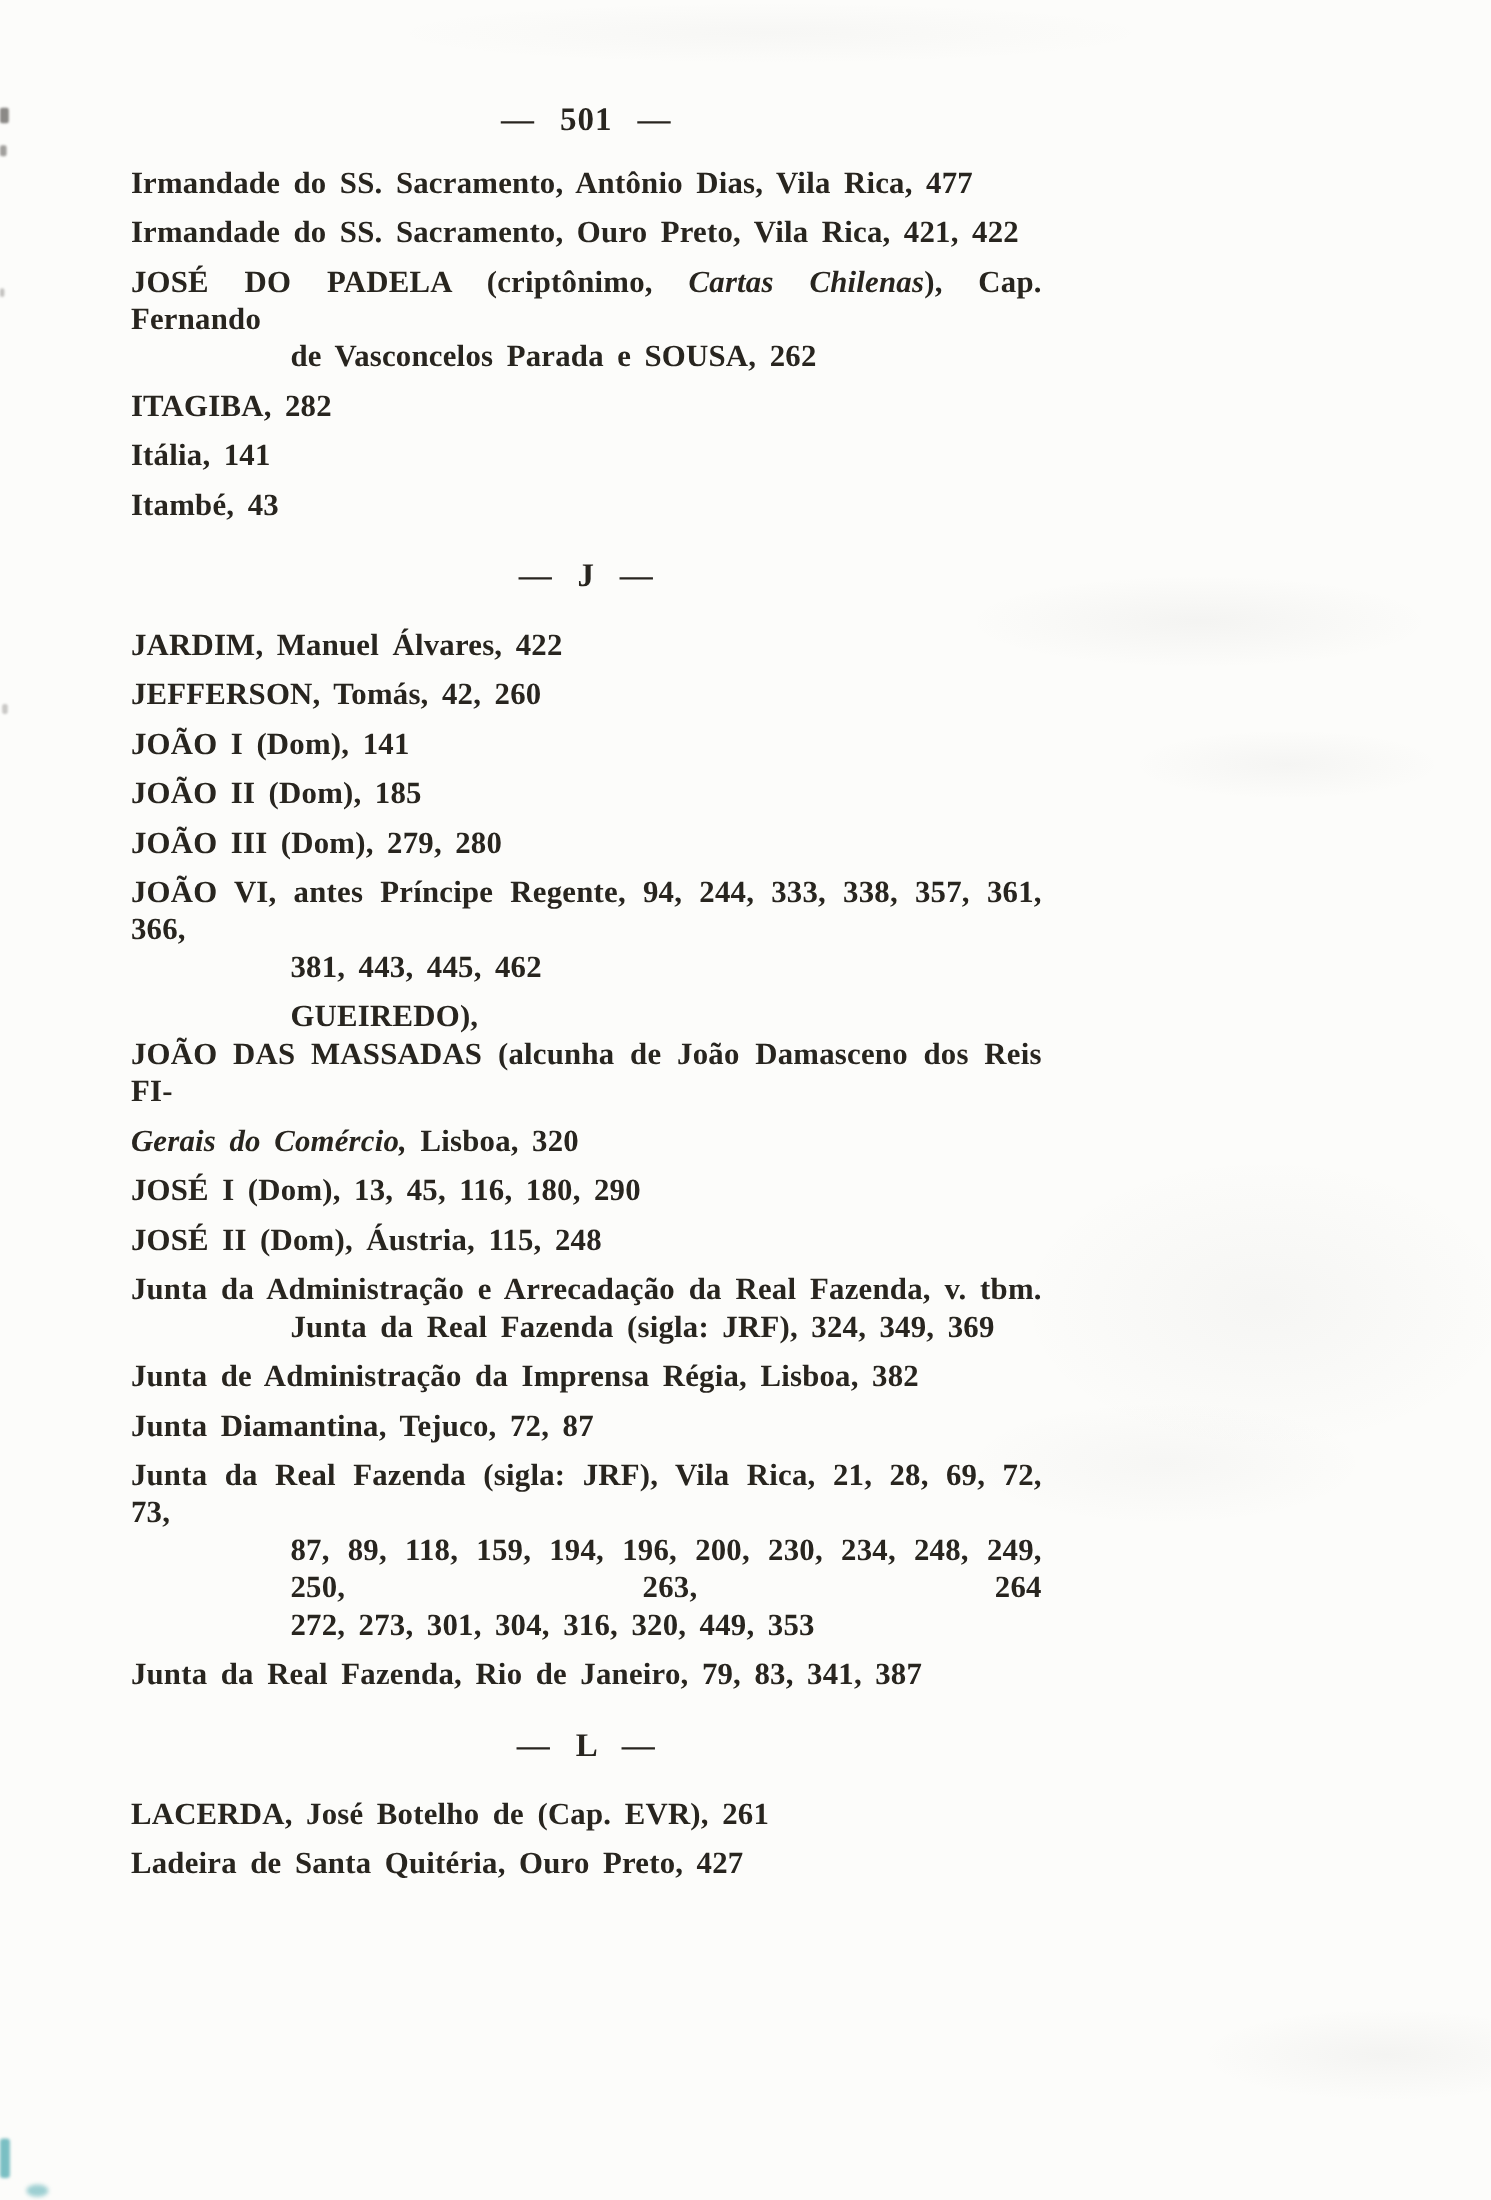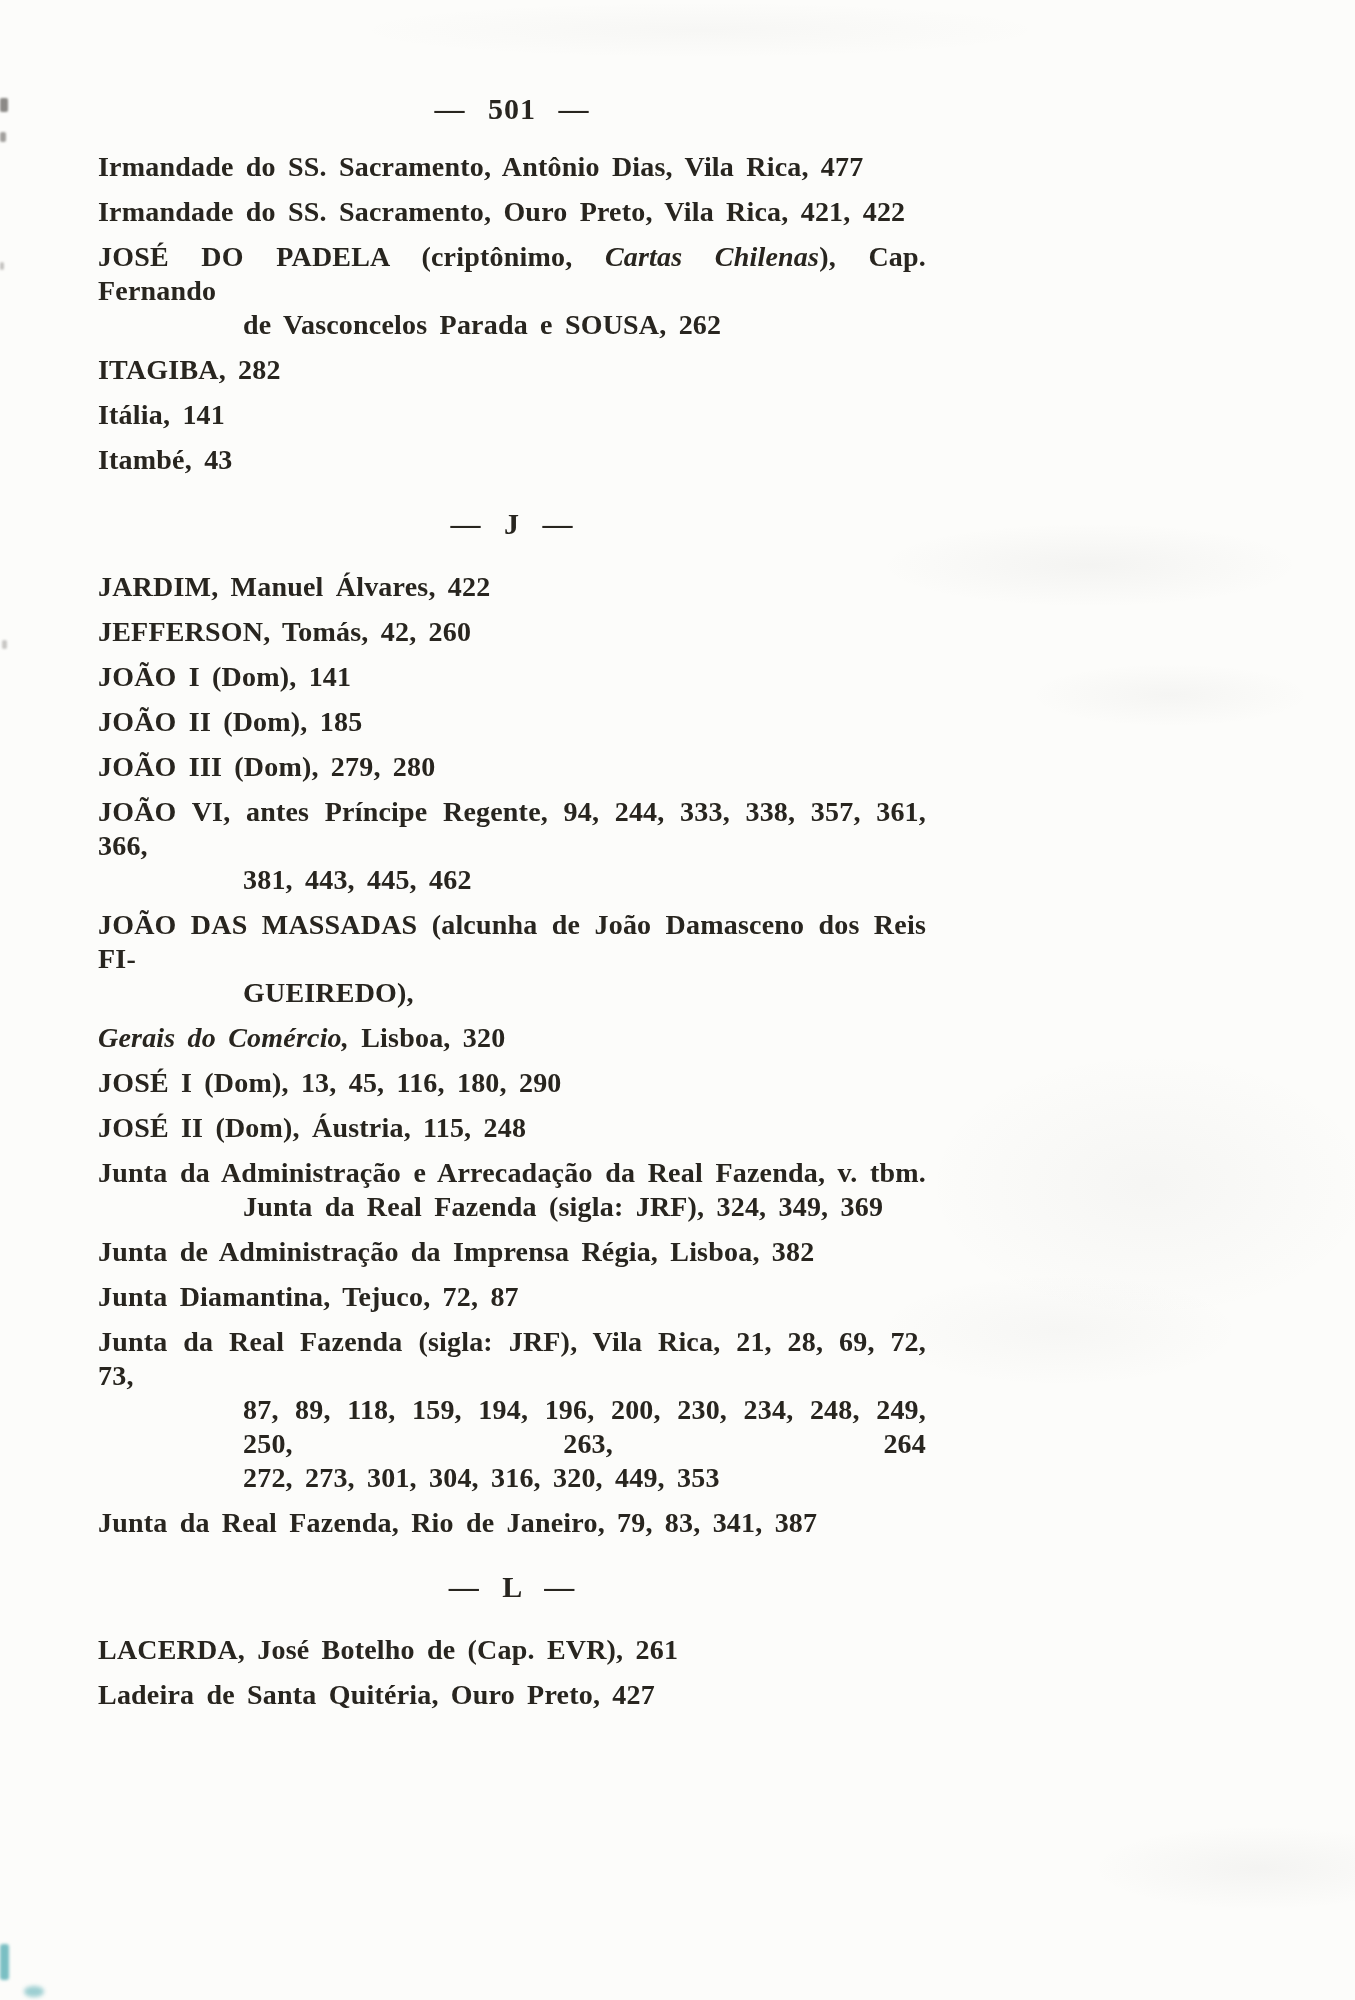--- a/index.html
+++ b/index.html
@@ -14,21 +14,21 @@
       radial-gradient(ellipse 320px 190px at 1150px 1185px, rgba(90,90,90,0.04), transparent 70%),
       radial-gradient(ellipse 260px 80px at 1060px 1330px, rgba(90,90,90,0.035), transparent 70%),
       radial-gradient(ellipse 240px 60px at 1260px 1868px, rgba(90,90,90,0.05), transparent 70%),
       radial-gradient(ellipse 500px 40px at 700px 30px, rgba(90,90,90,0.03), transparent 70%);
     font-family: "Liberation Serif", "DejaVu Serif", serif;
     font-weight: 700;
     color: #28251f;
   }
   .content {
     position: absolute;
-    left: 98px; top: 92px;
+    left: 119px; top: 92px;
     width: 828px;
     font-size: 28px;
     letter-spacing: 0.2px;
     word-spacing: 5px;
   }
   .page-number {
     text-align: center;
     font-size: 30px;
     line-height: 34px;
     margin-bottom: 24px;
@@ -117,22 +117,22 @@
         <div class="line"><span>JOÃO II (Dom), 185</span></div>
       </div>
       <div class="entry">
         <div class="line"><span>JOÃO III (Dom), 279, 280</span></div>
       </div>
       <div class="entry">
         <div class="line justify"><span>JOÃO VI, antes Príncipe Regente, 94, 244, 333, 338, 357, 361, 366,</span></div>
         <div class="line indent"><span>381, 443, 445, 462</span></div>
       </div>
       <div class="entry">
+        <div class="line indent"><span>GUEIREDO),</span></div>
         <div class="line justify"><span>JOÃO DAS MASSADAS (alcunha de João Damasceno dos Reis FI-</span></div>
-        <div class="line indent"><span>GUEIREDO),</span></div>
       </div>
       <div class="entry">
         <div class="line"><span class="it">Gerais do Comércio,</span><span> Lisboa, 320</span></div>
       </div>
       <div class="entry">
         <div class="line"><span>JOSÉ I (Dom), 13, 45, 116, 180, 290</span></div>
       </div>
       <div class="entry">
         <div class="line"><span>JOSÉ II (Dom), Áustria, 115, 248</span></div>
       </div>

